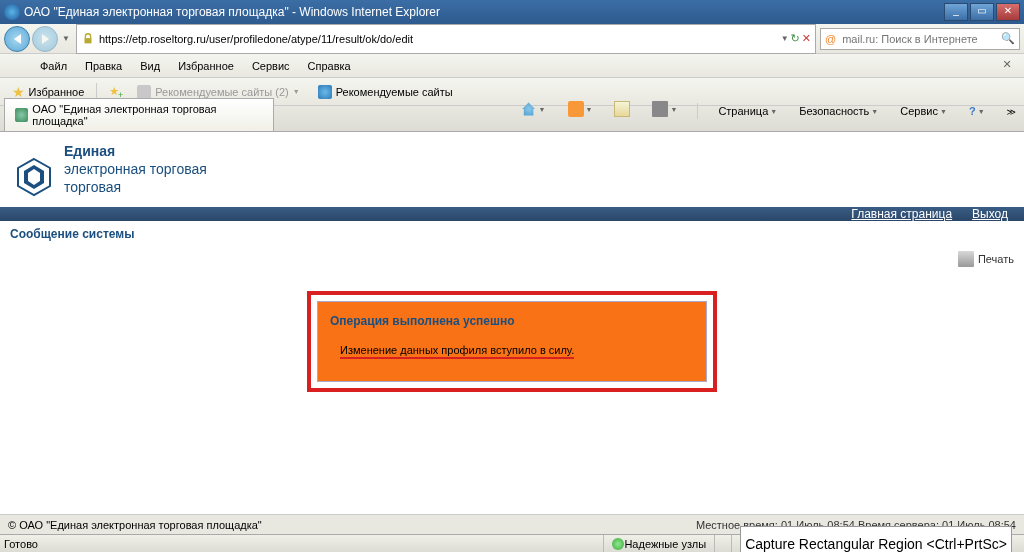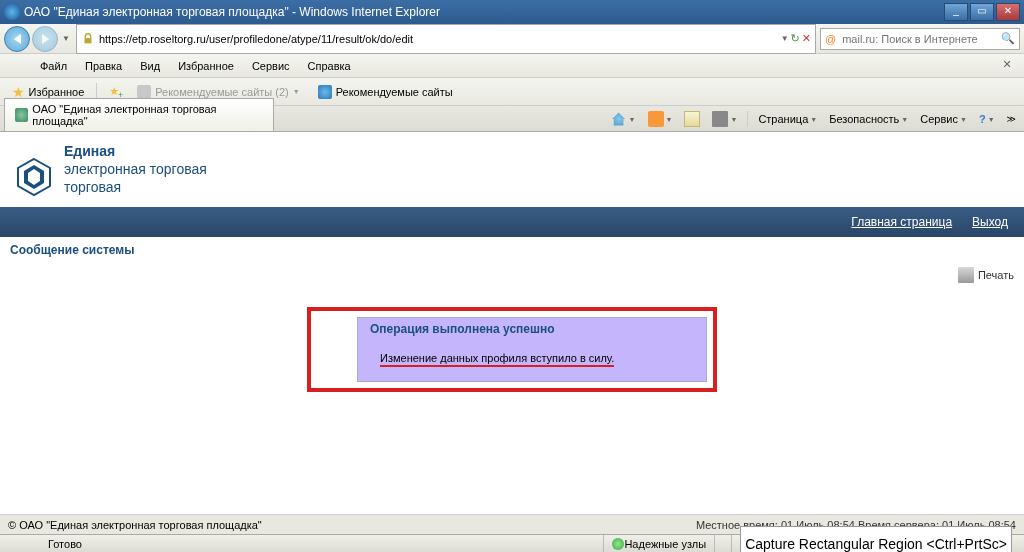--- a/index.html
+++ b/index.html
@@ -36,57 +36,57 @@
 .favbar { background: linear-gradient(to bottom, #f5f5f0, #e8e8e0); height: 28px; display: flex; align-items: center; padding: 0 6px; border-bottom: 1px solid #ccc; gap: 6px; }
 .fav-btn { display: flex; align-items: center; gap: 4px; padding: 2px 6px; }
 .fav-star { color: #f0c040; font-size: 14px; }
 .fav-disabled { color: #999; }
 .fav-sep { width: 1px; height: 18px; background: #ccc; }
 
 
 .tabbar { background: linear-gradient(to bottom, #e8e8e0, #dcdcd4); height: 26px; display: flex; align-items: flex-end; padding: 0 4px; border-bottom: 1px solid #aaa; }
 .tab { background: linear-gradient(to bottom, #fff, #f0f0e8); border: 1px solid #aaa; border-bottom: none; padding: 4px 10px; display: flex; align-items: center; gap: 4px; font-size: 11px; max-width: 270px; }
 .tab-icon { width: 14px; height: 14px; background: radial-gradient(circle, #88c8a8, #3a8a5a); border-radius: 2px; }
-.tabbar-right { margin-left: auto; display: flex; align-items: center; gap: 4px; padding-bottom: 2px; }
+.tabbar-right { margin-left: auto; display: flex; align-items: flex-end; gap: 14px; padding-bottom: 12px; }
 .cmd-btn { display: flex; align-items: center; gap: 2px; padding: 2px 4px; font-size: 11px; cursor: default; }
 .cmd-btn .drop { font-size: 7px; color: #666; }
 .cmd-sep { width: 1px; height: 16px; background: #ccc; margin: 0 2px; }
 .ico { width: 16px; height: 16px; display: inline-block; }
 .ico-home { background: radial-gradient(circle, #8bc8e8, #3b8fc8); clip-path: polygon(50% 10%, 90% 50%, 80% 50%, 80% 90%, 20% 90%, 20% 50%, 10% 50%); }
 .ico-feed { background: #f89838; border-radius: 2px; }
 .ico-mail { background: linear-gradient(#f5f5d8, #e8d898); border: 1px solid #c8b878; }
 .ico-print { background: #888; border-radius: 1px; }
 .ico-printer { background: linear-gradient(#d8d8d8, #999); border-radius: 1px; }
 
 
 .page { background: #fff; }
 .page-header { display: flex; align-items: flex-end; padding: 10px 14px; }
 .logo { width: 40px; height: 40px; margin-right: 10px; }
 .brand { color: #1a4f7f; font-size: 14px; line-height: 1.3; }
 .brand-line1 { font-weight: bold; }
-.dark-band { background: linear-gradient(to bottom, #3a5d85, #2a4668); height: 30px; display: flex; align-items: center; justify-content: flex-end; padding: 0 16px; gap: 20px; }
+.dark-band { background: linear-gradient(to bottom, #3a5d85, #2a4668); height: 14px; display: flex; align-items: center; justify-content: flex-end; padding: 0 16px; gap: 20px; }
 .dark-band a { color: #fff; text-decoration: underline; font-size: 12px; }
 .sys-msg-label { color: #1a4f7f; font-weight: bold; padding: 6px 10px; font-size: 12px; }
 .print-row { display: flex; justify-content: flex-end; padding: 4px 10px; }
 .print-link { display: flex; align-items: center; gap: 4px; color: #333; }
 
 .content { display: flex; justify-content: center; padding: 20px 0; }
 .red-box { border: 4px solid #d82020; padding: 6px; width: 410px; }
-.gray-panel { border: 1px solid #aac; background: #c4b5fd; padding: 4px 12px; margin-left: 40px; }
+.gray-panel { border: 1px solid #aac; background: #f97316; padding: 12px 12px; }
 .panel-title { color: #1a4f7f; font-weight: bold; font-size: 12px; margin-bottom: 16px; }
 .panel-msg { font-size: 11px; border-bottom: 2px solid #d82020; display: inline-block; padding-bottom: 1px; margin-bottom: 10px; margin-left: 10px; }
 
 
 .page-footer { position: absolute; bottom: 18px; left: 0; right: 0; background: #e8e8e0; border-top: 1px solid #ccc; height: 20px; display: flex; align-items: center; padding: 0 8px; font-size: 11px; }
 .page-footer .copy { flex: 1; }
 .page-footer .times { color: #333; }
 
 
 .statusbar { position: absolute; bottom: 0; left: 0; right: 0; background: linear-gradient(to bottom, #f0f0e8, #dcdcd4); border-top: 1px solid #aaa; height: 18px; display: flex; align-items: center; font-size: 11px; padding: 0 4px; }
-.statusbar .status-text { flex: 0 0 auto; padding-right: 20px; margin-left: 44px; }
+.statusbar .status-text { flex: 0 0 auto; padding-right: 20px; }
 .statusbar .status-fill { flex: 1; }
 .statusbar .status-seg { border-left: 1px solid #bbb; padding: 0 8px; display: flex; align-items: center; gap: 0; height: 100%; }
 .trust-icon { width: 12px; height: 12px; background: radial-gradient(circle, #8fe88f, #3aa83a); border-radius: 50%; }
 .capture-box { border: 1px solid #999; background: #fff; padding: 9px 4px; font-size: 14px; }
 </style>
 </head>
 <body>
 
 <div class="titlebar">
   <div class="ie-icon"></div>

